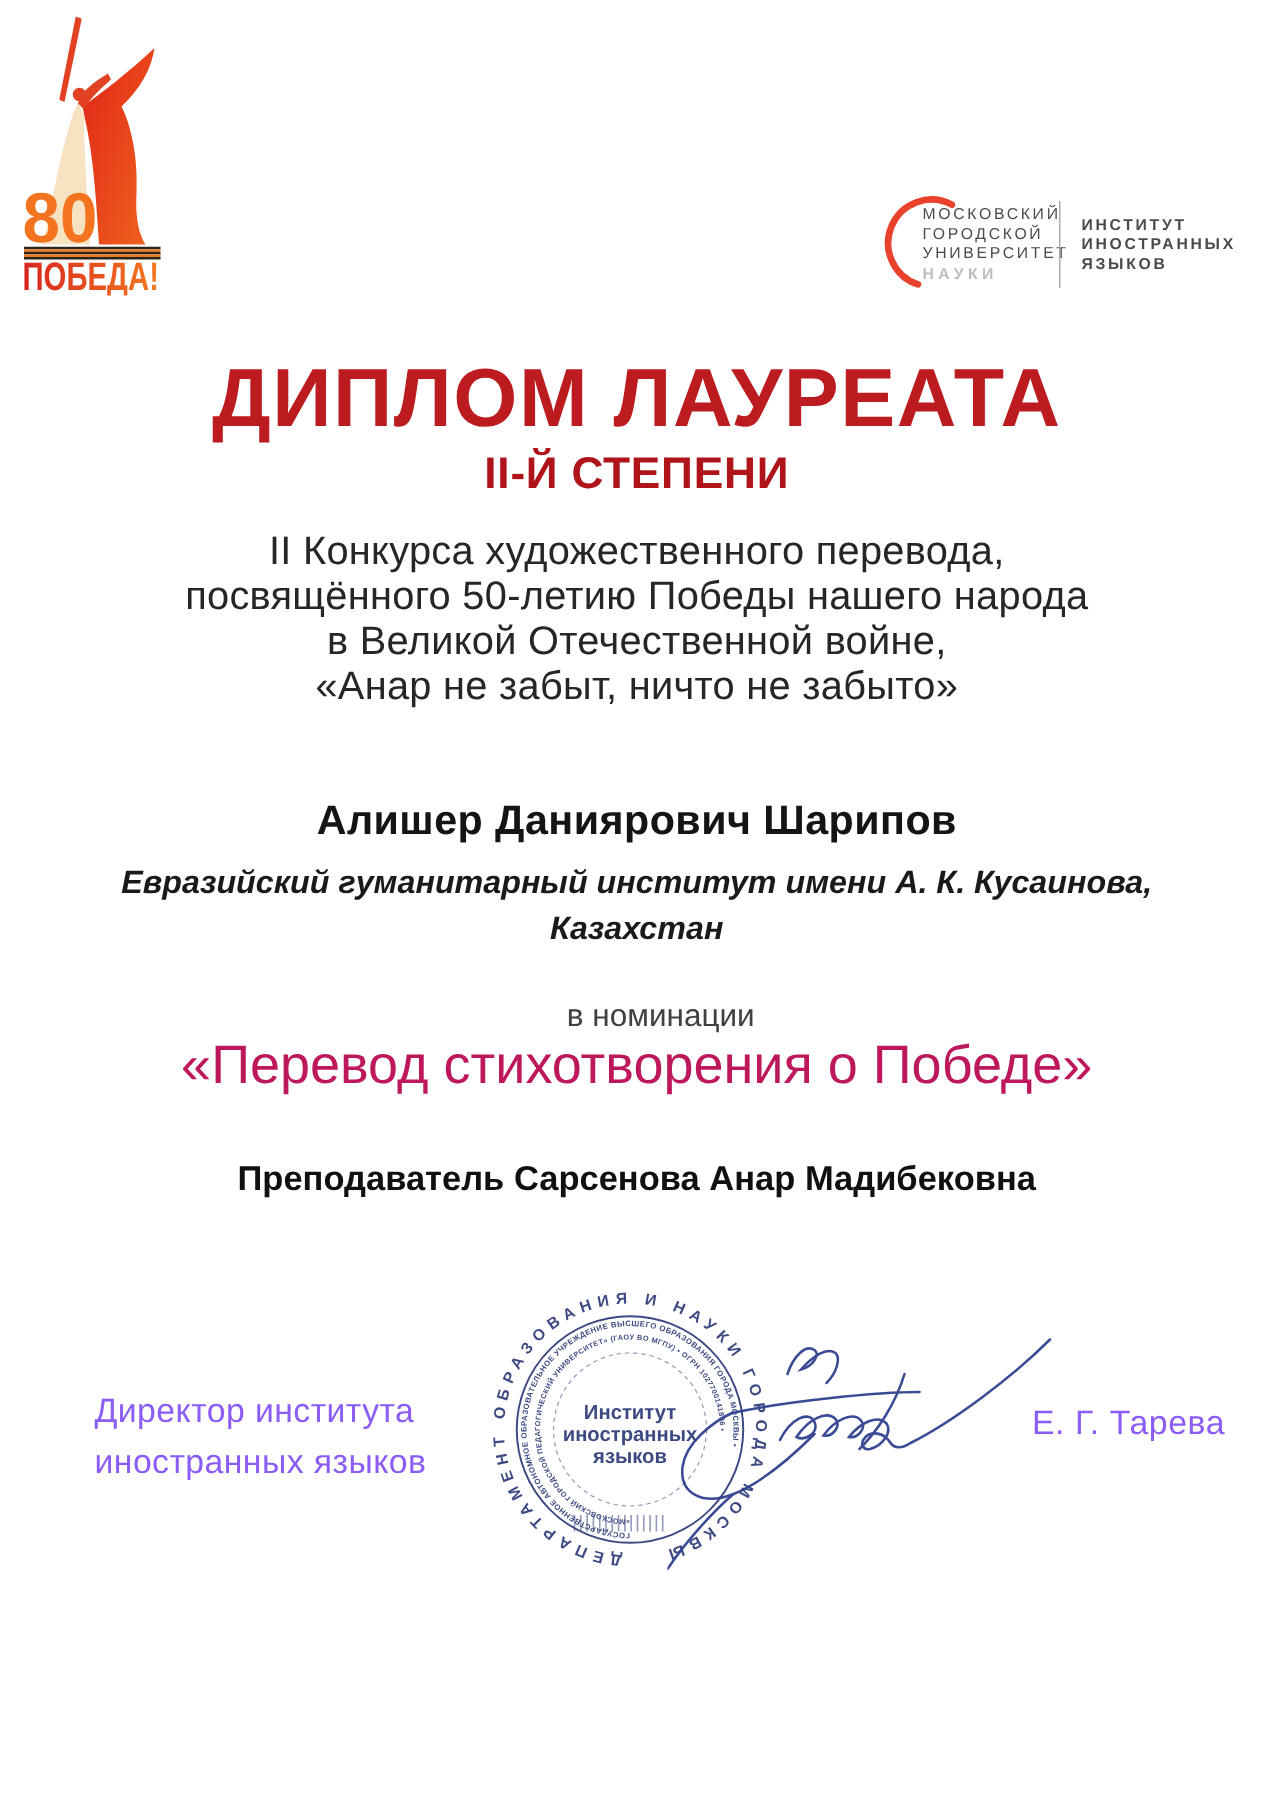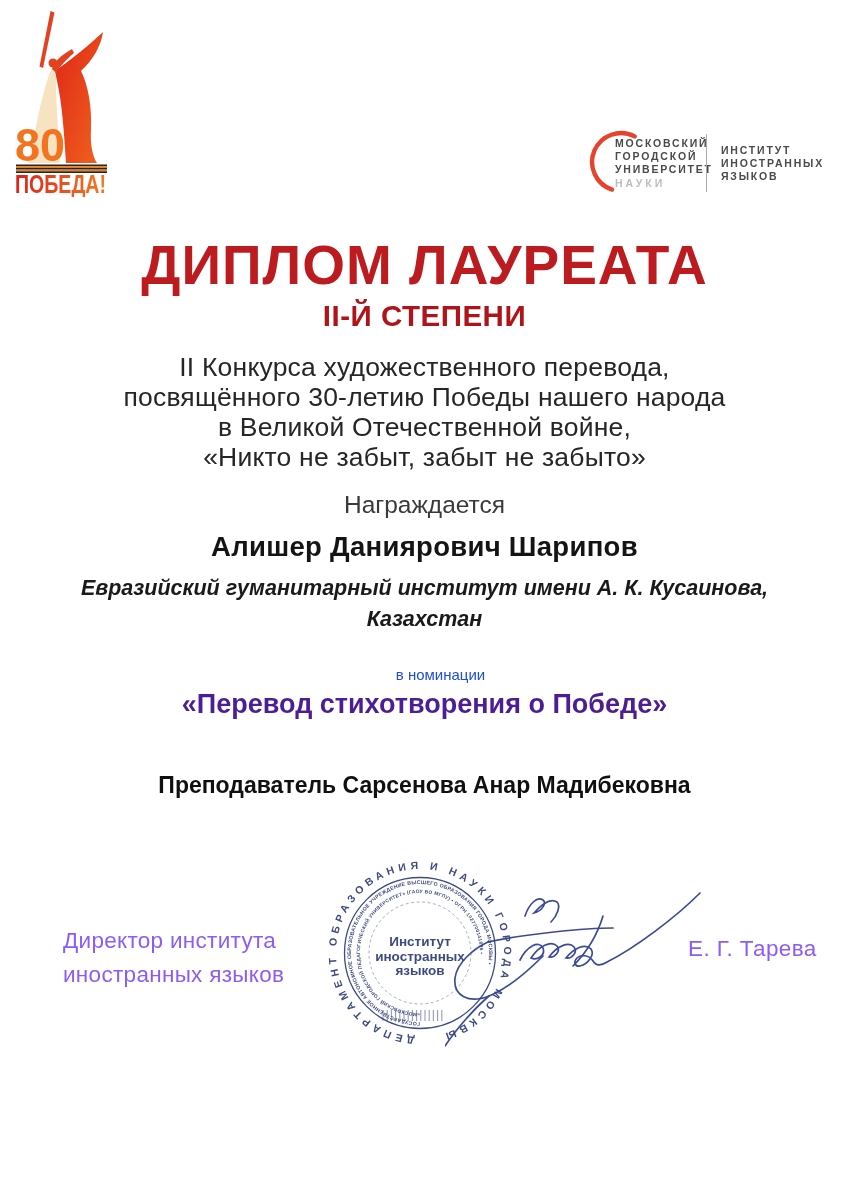--- a/index.html
+++ b/index.html
@@ -24,32 +24,32 @@
     color: #AF141A;
   }
   .contest-block { top: 352px; color: #262626; }
   .contest-block .line { font-size: 26.5px; line-height: 30px; letter-spacing: 0.2px; }
 
   .award-label { top: 491px; font-size: 24.5px; color: #3A3A3A; }
   .recipient  { top: 531px; font-size: 27.5px; font-weight: bold; color: #141414; letter-spacing: 0.3px; }
   .institution-block { top: 573px; font-style: italic; font-weight: 600; color: #1A1A1A; }
   .institution-block .line { font-size: 21.5px; line-height: 30.5px; }
 
-  .nomination-label { top: 666px; font-size: 15px; color: #1d4ed8; margin-left: 32px; }
-  .nomination-value { top: 689px; font-size: 27px; color: #4c1d95; font-weight: bold; }
+  .nomination-label { top: 666px; font-size: 21px; color: #404040; margin-left: 32px; }
+  .nomination-value { top: 689px; font-size: 36px; color: #be185d; }
   .teacher-line { top: 752px; font-size: 23px; font-weight: bold; color: #101010; margin-top: 20px; }
 
   .director-block { left: 63px; top: 924px; color: #8b5cf6; }
   .director-block .line { font-size: 22.5px; line-height: 34px; letter-spacing: 0.3px; }
   .signer-name { left: 688px; top: 936px; font-size: 22.5px; color: #8b5cf6; letter-spacing: 0.4px; }
 
   
   .univ-logo { left: 588px; top: 124px; width: 215px; height: 75px; }
   .univ-name { position: absolute; left: 27px; top: 13px; }
-  .univ-name .ln { font-size: 10.5px; font-weight: bold; letter-spacing: 1.8px; color: #4A4A4A; line-height: 13.2px; }
+  .univ-name .ln { font-size: 10.5px; font-weight: normal; letter-spacing: 1.8px; color: #4A4A4A; line-height: 13.2px; }
   .univ-name .abbr { font-size: 10.5px; font-weight: bold; letter-spacing: 3px; color: #BDBDBD; line-height: 13.2px; }
   .univ-divider { position: absolute; left: 118px; top: 10px; width: 1px; height: 58px; background: #ABABAB; }
   .inst-name { position: absolute; left: 133px; top: 20px; }
   .inst-name .ln { font-size: 10.5px; font-weight: bold; letter-spacing: 1.8px; color: #4A4A4A; line-height: 13.2px; }
 
   .victory-logo { left: 14px; top: 11px; }
   .stamp-svg { left: 325px; top: 858px; opacity: 0.92; }
   .signature-svg { left: 445px; top: 878px; }
 </style>
 </head>
@@ -103,26 +103,25 @@
       <div class="ln">ИНОСТРАННЫХ</div>
       <div class="ln">ЯЗЫКОВ</div>
     </div>
   </div>
 
   <div class="center doc-title">ДИПЛОМ ЛАУРЕАТА</div>
   <div class="center doc-subtitle">II-Й СТЕПЕНИ</div>
 
   <div class="center contest-block">
     <div class="line">II Конкурса художественного перевода,</div>
-    <div class="line">посвящённого 30-летию Победы нашего народа</div>
+    <div class="line">посвящённого 50-летию Победы нашего народа</div>
     <div class="line">в Великой Отечественной войне,</div>
-    <div class="line">«Никто не забыт, забыт не забыто»</div>
+    <div class="line">«Анар не забыт, ничто не забыто»</div>
   </div>
 
-  <div class="center award-label">Награждается</div>
   <div class="center institution-block">
     <div class="line">Евразийский гуманитарный институт имени А. К. Кусаинова,</div>
     <div class="line">Казахстан</div>
   </div>
   <div class="center recipient">Алишер Даниярович Шарипов</div>
 
   <div class="center nomination-label">в номинации</div>
   <div class="center nomination-value">«Перевод стихотворения о Победе»</div>
   <div class="center teacher-line">Преподаватель Сарсенова Анар Мадибековна</div>
 

